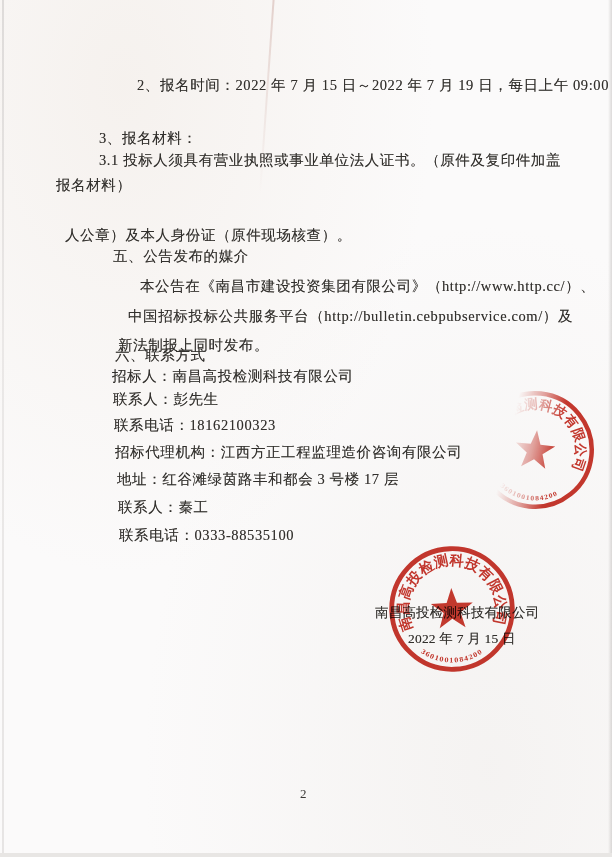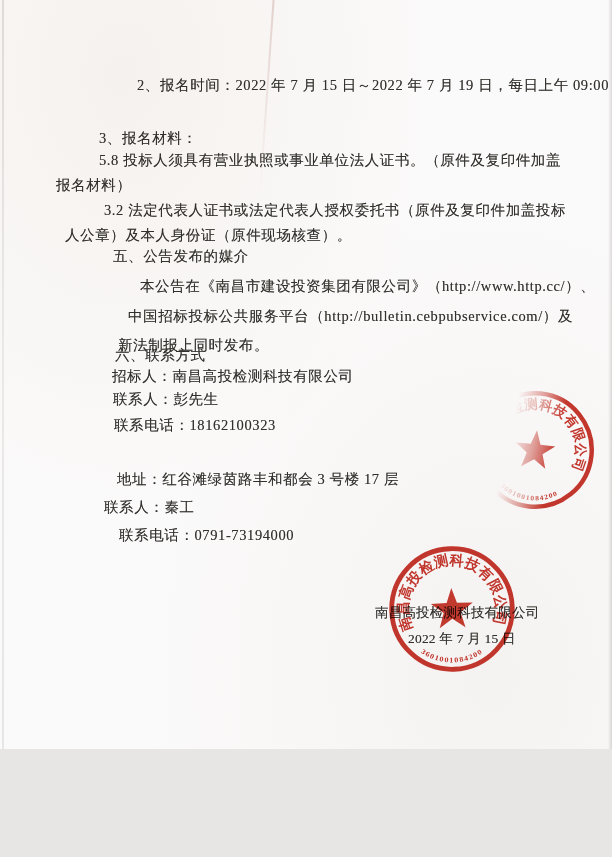--- a/index.html
+++ b/index.html
@@ -1,18 +1,18 @@
 <!DOCTYPE html>
 <html><head>
 <meta charset="utf-8">
 <style>
   html,body{margin:0;padding:0;background:#e8e6e4;}
   .page{
     position:relative;
-    width:612px;height:749px;
+    width:612px;height:853px;
     margin:0 auto;
     background:
       radial-gradient(ellipse at 20% 10%, rgba(235,225,215,.35), rgba(0,0,0,0) 45%),
       radial-gradient(ellipse at 80% 90%, rgba(230,226,222,.30), rgba(0,0,0,0) 50%),
       #fbfafa;
     overflow:hidden;
     font-family:"Liberation Serif", serif;
   }
   .scan-edge-left{
     position:absolute;left:2px;top:0;width:2px;height:857px;
@@ -63,35 +63,35 @@
 <body>
 
 <div class="page">
 
   <div class="scan-edge-left"></div>
   <div class="scan-edge-right"></div>
   <div class="crease"></div>
 
   <div class="line" style="left:137px;top:76px">2、报名时间：2022 年 7 月 15 日～2022 年 7 月 19 日，每日上午 09:00</div>
   <div class="line" style="left:99px;top:129px">3、报名材料：</div>
-  <div class="line" style="left:99px;top:151px">5.8 投标人须具有营业执照或事业单位法人证书。（原件及复印件加盖</div>
+  <div class="line" style="left:99px;top:151px">3.1 投标人须具有营业执照或事业单位法人证书。（原件及复印件加盖</div>
   <div class="line" style="left:56px;top:176px">报名材料）</div>
-  <div class="line" style="left:104px;top:201px">3.2 法定代表人证书或法定代表人授权委托书（原件及复印件加盖投标</div>
   <div class="line" style="left:113px;top:247px">五、公告发布的媒介</div>
   <div class="line" style="left:65px;top:226px">人公章）及本人身份证（原件现场核查）。</div>
   <div class="line" style="left:140px;top:277px">本公告在《南昌市建设投资集团有限公司》（http://www.http.cc/）、</div>
   <div class="line" style="left:128px;top:307px">中国招标投标公共服务平台（http://bulletin.cebpubservice.com/）及</div>
   <div class="line" style="left:118px;top:336px">新法制报上同时发布。</div>
   <div class="line" style="left:115px;top:346px">六、联系方式</div>
   <div class="line" style="left:112px;top:367px">招标人：南昌高投检测科技有限公司</div>
   <div class="line" style="left:113px;top:390px">联系人：彭先生</div>
   <div class="line" style="left:114px;top:416px">联系电话：18162100323</div>
+  <div class="line" style="left:115px;top:443px">招标代理机构：江西方正工程监理造价咨询有限公司</div>
   <div class="line" style="left:117px;top:470px">地址：红谷滩绿茵路丰和都会 3 号楼 17 层</div>
-  <div class="line" style="left:104px;top:498px">联系人：秦工</div>
-  <div class="line" style="left:119px;top:526px">联系电话：0791-73194000</div>
+  <div class="line" style="left:118px;top:498px">联系人：秦工</div>
+  <div class="line" style="left:119px;top:526px">联系电话：0333-88535100</div>
 
   <div class="line sig" style="left:375px;top:604px">南昌高投检测科技有限公司</div>
   <div class="line sig" style="left:408px;top:630px">2022 年 7 月 15 日</div>
 
   <div class="seal seal-right">
     <svg viewBox="0 0 140 140" xmlns="http://www.w3.org/2000/svg">
       <defs>
         <path id="arcTopR" d="M 28.3 89.4 A 46 46 0 1 1 111.7 89.4"></path>
         <path id="arcBotR" d="M 34.0 112.9 A 56 56 0 0 0 106.0 112.9"></path>
       </defs>

